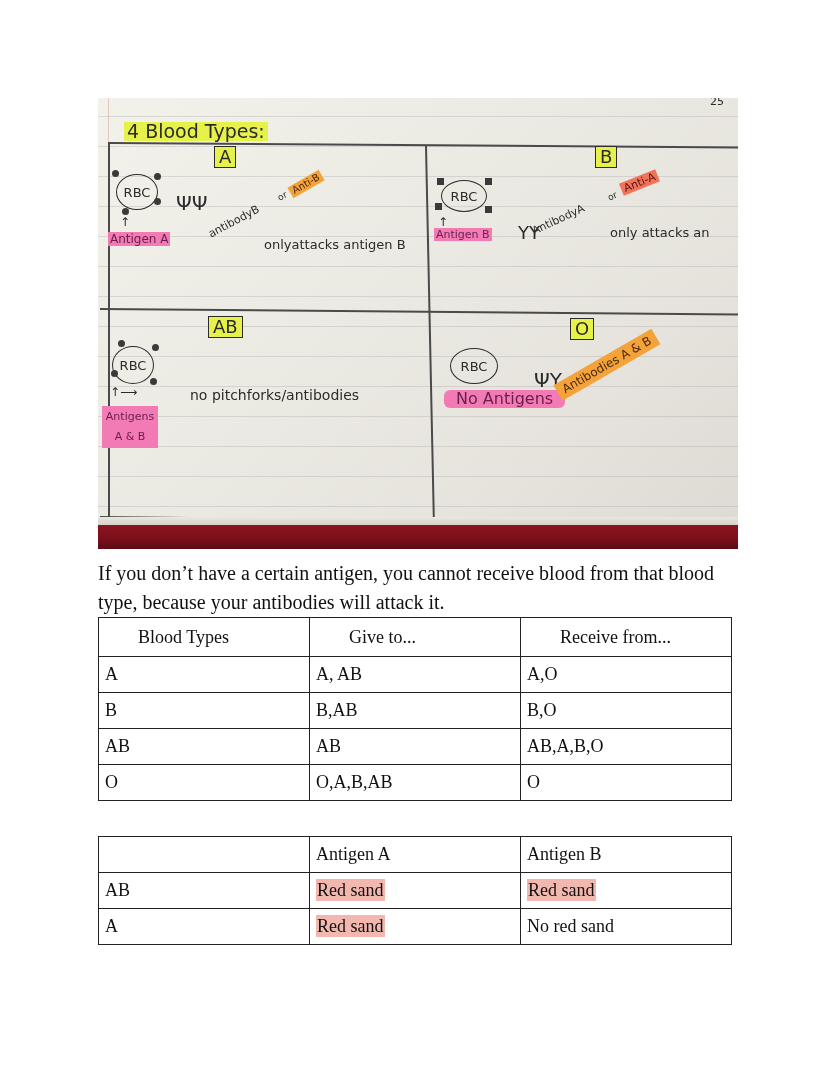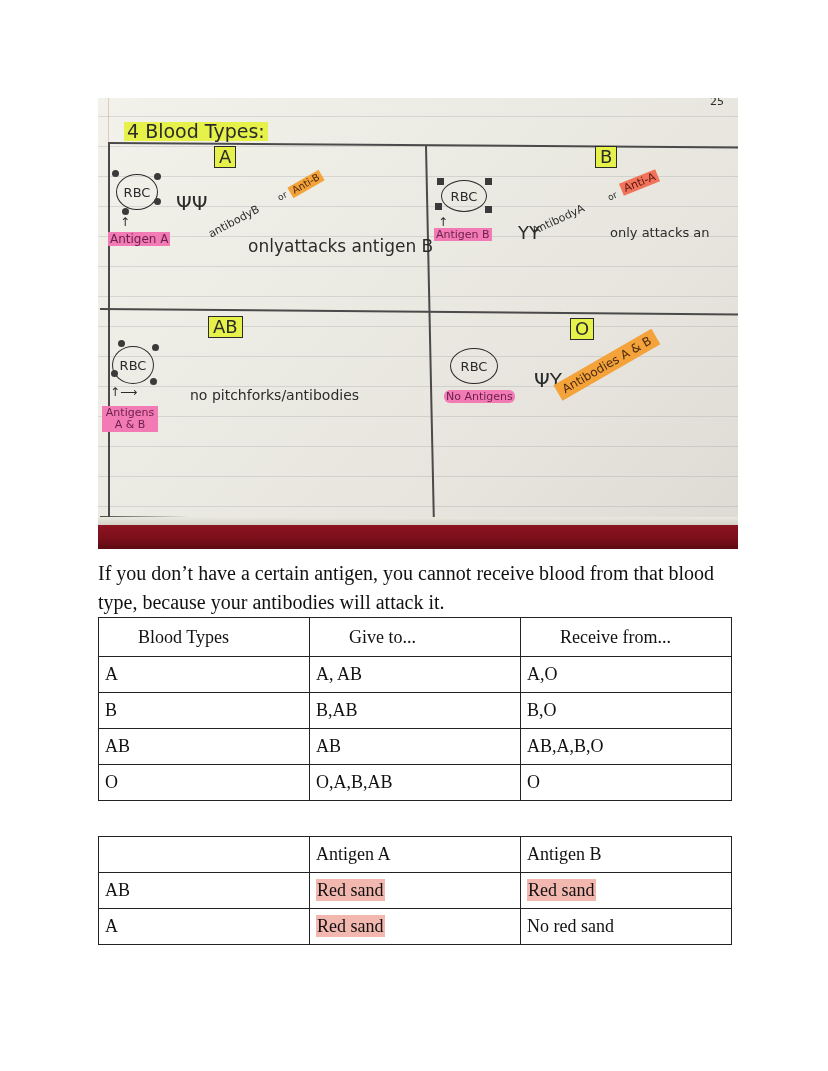--- a/index.html
+++ b/index.html
@@ -82,21 +82,21 @@
   <div class="dot" style="left:14px; top:72px"></div>
     <div class="dot" style="left:56px; top:75px"></div>
   <div class="dot" style="left:56px; top:100px"></div>
     <div class="dot" style="left:24px; top:110px"></div>
   <div class="hw" style="left:22px; top:118px; font-size:12px;">↑</div>
   <div class="hw hl-pink" style="left:10px; top:134px; font-size:12px; padding:1px 2px;">Antigen A</div>
   <div class="hw" style="left:78px; top:95px; font-size:20px;">ΨΨ</div>
   <div class="hw" style="left:108px; top:118px; font-size:11px; transform:rotate(-28deg);">antibodyB</div>
   <div class="hw" style="left:180px; top:94px; font-size:9px; transform:rotate(-30deg);">or</div>
   <div class="hw hl-orange" style="left:190px; top:80px; font-size:10px; padding:1px 3px; transform:rotate(-30deg);">Anti-B</div>
-  <div class="hw" style="left:150px; top:140px; font-size:17px;">onlyattacks antigen B</div>
+  <div class="hw" style="left:166px; top:140px; font-size:13px;">onlyattacks antigen B</div>
 
   <div class="box-label hl-yellow" style="left:497px; top:48px;">B</div>
   <div class="rbc" style="left:343px; top:82px; width:44px; height:30px;">
     <span>RBC</span>
   </div>
   <div class="sq" style="left:339px; top:80px"></div>
     <div class="sq" style="left:387px; top:80px"></div>
   <div class="sq" style="left:337px; top:105px"></div>
     <div class="sq" style="left:387px; top:108px"></div>
   <div class="hw" style="left:340px; top:118px; font-size:12px;">↑</div>
@@ -109,30 +109,30 @@
 
   <div class="box-label hl-yellow" style="left:110px; top:218px;">AB</div>
   <div class="rbc" style="left:14px; top:248px; width:40px; height:36px;">
     <span>RBC</span>
   </div>
   <div class="dot" style="left:20px; top:242px"></div>
     <div class="dot" style="left:54px; top:246px"></div>
   <div class="dot" style="left:13px; top:272px"></div>
     <div class="dot" style="left:52px; top:280px"></div>
   <div class="hw" style="left:12px; top:288px; font-size:12px;">↑⟶</div>
-  <div class="hw hl-pink" style="left:4px; top:308px; font-size:11px; padding:1px 2px; white-space:normal; width:52px; line-height:12px; text-align:center;">
+  <div class="hw hl-pink" style="left:4px; top:308px; font-size:11px; padding:1px 2px; white-space:normal; width:52px; line-height:20px; text-align:center;">
     <span>Antigens A &amp; B</span>
   </div>
   <div class="hw" style="left:92px; top:262px; font-size:14px;margin-top:28px;">no pitchforks/antibodies</div>
 
   <div class="box-label hl-yellow" style="left:472px; top:220px;">O</div>
   <div class="rbc" style="left:352px; top:250px; width:46px; height:34px;">
     <span>RBC</span>
   </div>
-  <div class="hw hl-pink" style="left:346px; top:292px; font-size:11px; padding:1px 2px;border-radius:6px;">No Antigens</div>
+  <div class="hw hl-pink" style="left:346px; top:292px; font-size:16px; padding:1px 12px;border-radius:6px;">No Antigens</div>
   <div class="hw" style="left:436px; top:272px; font-size:20px;">ΨΥ</div>
   <div class="hw hl-orange" style="left:460px; top:286px; font-size:12px; padding:3px 6px; transform:rotate(-30deg); transform-origin:left center;">Antibodies A &amp; B</div>
 
   <div class="paper-edge"></div>
   <div class="cloth"></div>
 </div>
 
 <p class="para" style="margin:0;">If you don’t have a certain antigen, you cannot receive blood from that blood type, because your antibodies will attack it.</p>
 
 <table class="doc-table t1">

